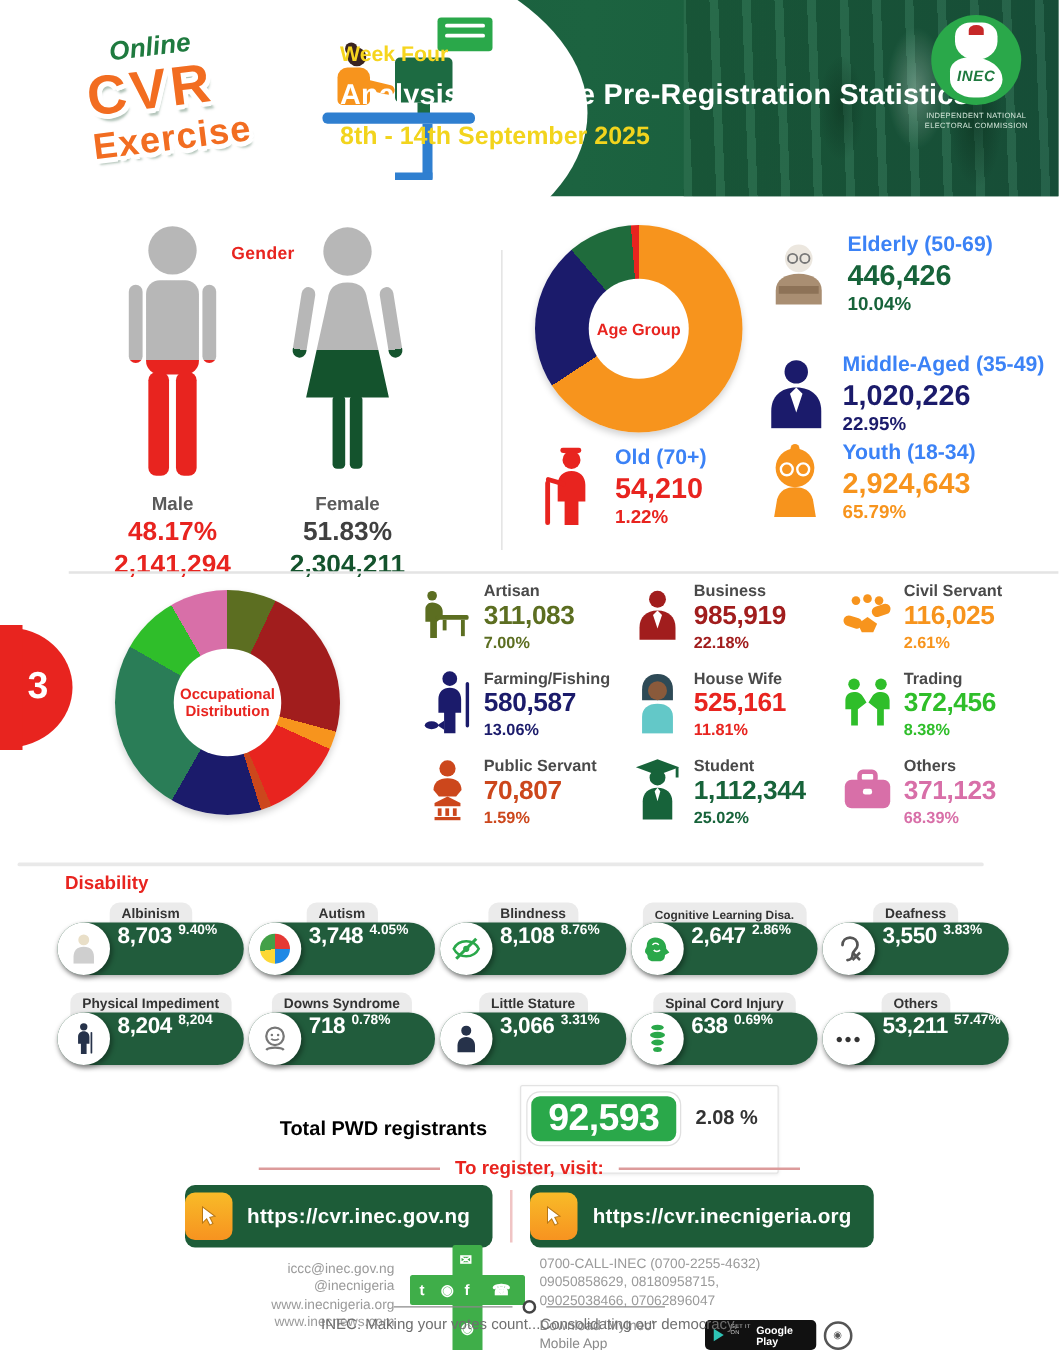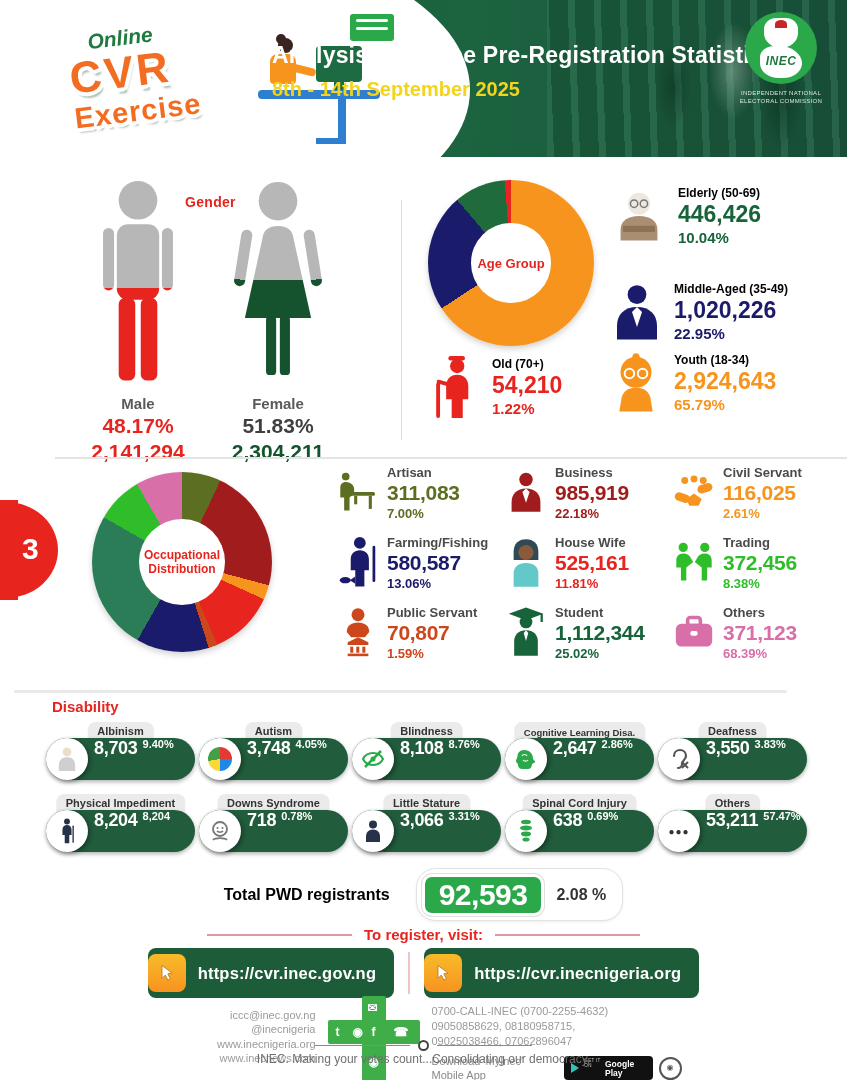--- a/index.html
+++ b/index.html
@@ -78,21 +78,21 @@
         text-align:center;color:#e8241f;font-weight:bold;}
   .age-donut .hole{font-size:13px;}
   .occ-donut .hole{font-size:12px;padding:4px;}
 
   
   .age-item{position:absolute;display:flex;align-items:center;gap:12px;}
   .age-0{left:612px;top:186px;}
   .age-1{left:612px;top:282px;}
   .age-2{left:430px;top:356px;}
   .age-3{left:610px;top:352px;}
-  .age-item .lab{color:#000000;font-weight:bold;font-size:12px;}
+  .age-item .lab{color:#3b82f6;font-weight:bold;font-size:17px;}
   .age-item .val{font-weight:bold;font-size:23px;margin-top:1px;}
   .age-item .pct{font-weight:bold;font-size:15px;margin-top:1px;}
   .c-elderly{color:#17633a;} .c-middle{color:#1b1b6b;} .c-old{color:#e8241f;} .c-youth{color:#f7941d;}
 
   
   .badge3{position:absolute;left:0;top:500px;width:62px;height:102px;}
   .badge3 .bump{position:absolute;left:-46px;top:2px;width:104px;height:96px;background:#e8241f;border-radius:50%;}
   .badge3 .tail{position:absolute;left:0;top:0;width:18px;height:100px;background:#e8241f;}
   .badge3 .num{position:absolute;left:22px;top:32px;color:#fff;font-weight:bold;font-size:30px;}
 
@@ -122,22 +122,22 @@
               box-shadow:2px 2px 4px rgba(0,0,0,.35);}
   .dis-num{color:#fff;font-weight:bold;font-size:18px;margin-left:6px;letter-spacing:-.3px;}
   .dis-pct{color:#fff;font-weight:bold;font-size:11px;margin-left:5px;}
   .pinwheel{width:24px;height:24px;border-radius:50%;
             background:conic-gradient(#e53935 0 90deg,#1e88e5 90deg 180deg,#fdd835 180deg 260deg,#43a047 260deg 360deg);}
   .dots3{color:#333;font-size:10px;letter-spacing:1px;font-weight:bold;}
 
   
   .total{position:absolute;left:0;right:0;top:868px;display:flex;justify-content:center;align-items:center;gap:14px;}
   .total-label{color:#000000;font-weight:bold;font-size:16px;}
-  .total-box{background:#fff;border:1px solid #e3e3e3;border-radius:20px;display:flex;align-items:center;
-             padding:5px 16px 4px 5px;gap:12px;box-shadow:0 1px 3px rgba(0,0,0,.08);margin-left:12px;}
+  .total-box{background:#fff;border:1px solid #e3e3e3;border-radius:2px;display:flex;align-items:center;
+             padding:5px 16px 22px 5px;gap:12px;box-shadow:0 1px 3px rgba(0,0,0,.08);margin-left:12px;}
   .total-value{background:#2aa84a;border:3px solid #fff;box-shadow:0 0 0 1px #e0e0e0;border-radius:10px;
                padding:1px 14px;color:#fff;font-weight:bold;font-size:30px;letter-spacing:-.5px;}
   .total-pct{color:#333;font-weight:bold;font-size:16px;}
 
   
   .reg-head{position:absolute;left:0;right:0;top:926px;display:flex;align-items:center;justify-content:center;gap:12px;}
   .reg-head .line{width:145px;height:2px;background:#dc9b9b;}
   .reg-head .txt{color:#e8241f;font-weight:bold;font-size:15px;}
   .reg-row{position:absolute;left:0;right:0;top:948px;display:flex;justify-content:center;align-items:center;gap:14px;}
   .reg-btn{display:flex;align-items:center;background:#1d5c38;border-radius:8px;height:50px;padding-right:18px;cursor:pointer;}
@@ -191,20 +191,21 @@
       <div class="art-desk"></div>
       <div class="art-leg"></div>
       <div class="art-foot"></div>
       <div class="art-hair"></div>
       <div class="art-head"></div>
       <div class="art-body"></div>
       <div class="art-arm"></div>
     </div>
 
     <div class="header-text">
+      <div class="week">Week Four</div>
       <div class="h-title">Analysis of Online Pre-Registration Statistics</div>
       <div class="h-dates">8th - 14th September 2025</div>
     </div>
 
     <div class="inec-logo">
       <div class="inec-circle">
         <div class="inec-crest"></div>
         <div class="inec-map"></div>
         <div class="inec-txt">INEC</div>
       </div>

